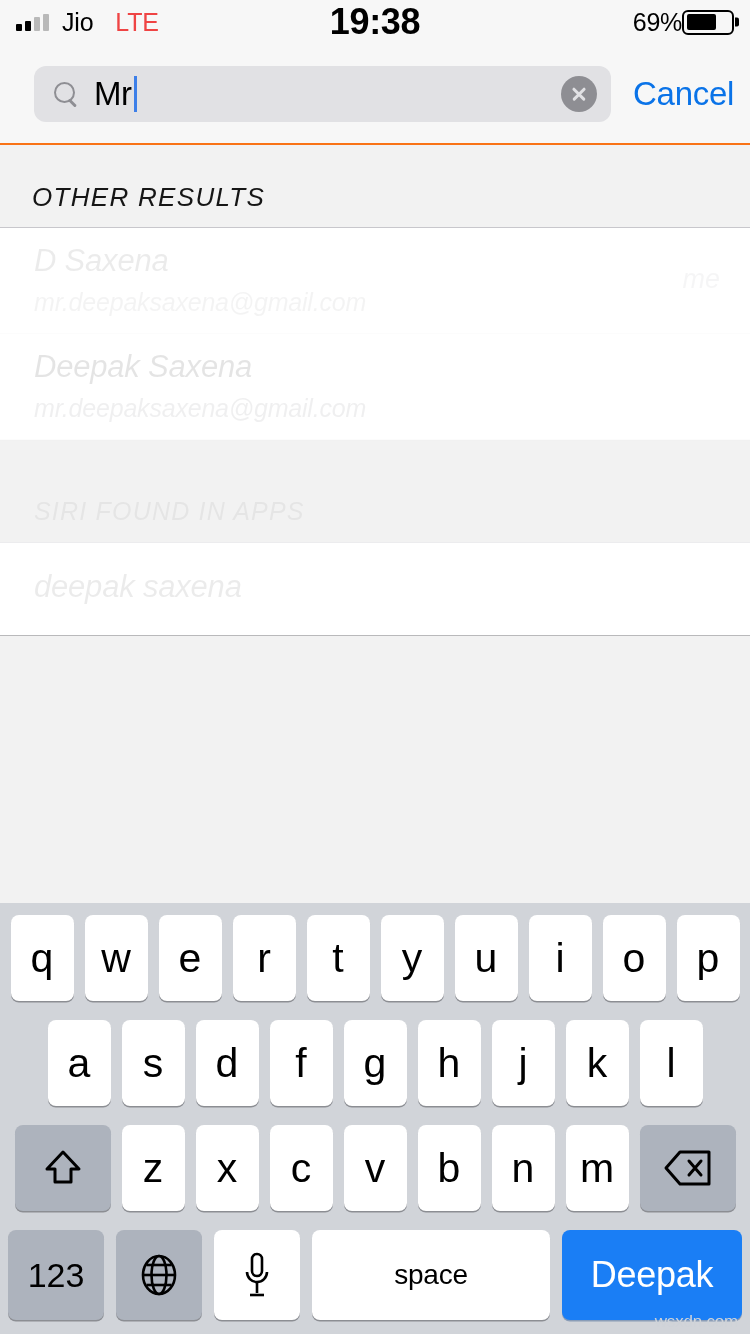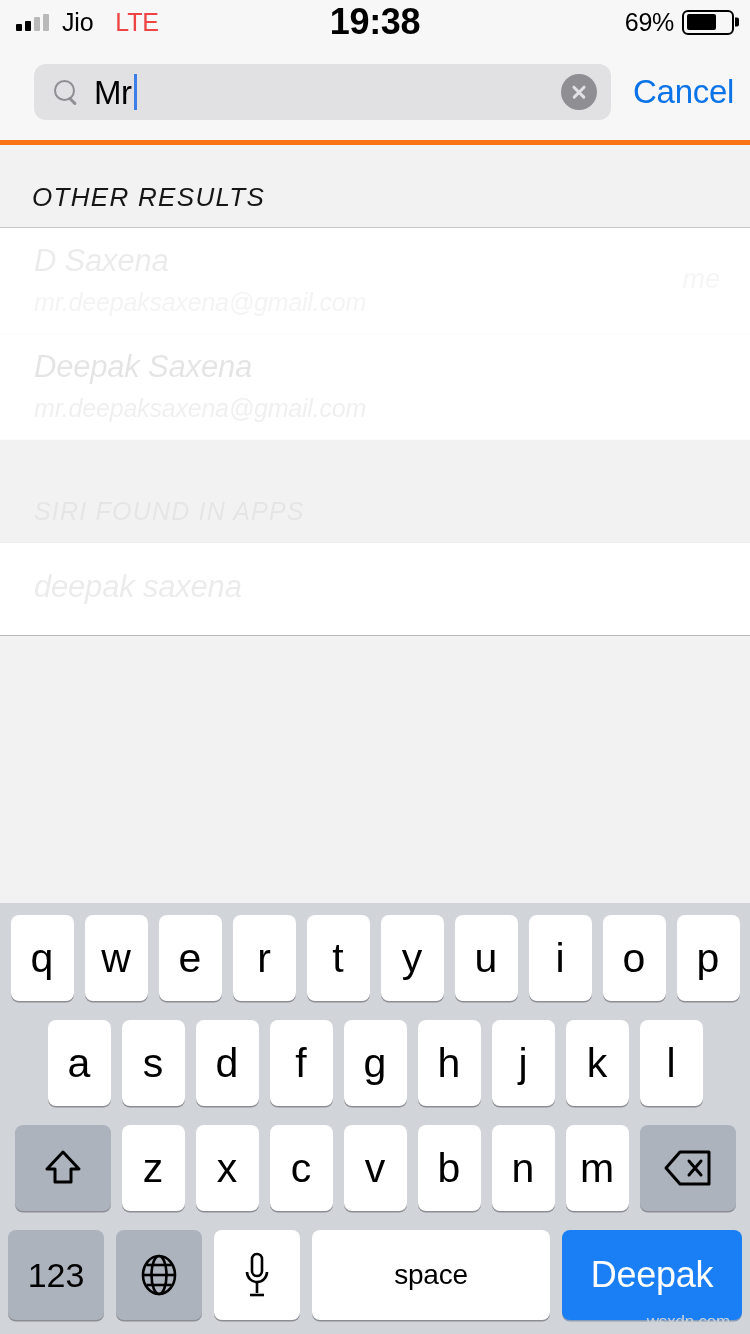--- a/index.html
+++ b/index.html
@@ -27,40 +27,40 @@
   .signal i:nth-child(3){ height:14px; }
   .signal i:nth-child(4){ height:17px; }
   .carrier{ font-size:25px; color:#000; letter-spacing:-.2px; }
   .lte{ font-size:25px; color:#ef4444; margin-left:9px; letter-spacing:-.2px; }
   .sb-time{
     position:absolute; left:0; right:0; top:0; bottom:0;
     display:flex; align-items:center; justify-content:center;
     font-size:36px; font-weight:bold; color:#000; letter-spacing:-.3px;
     pointer-events:none;
   }
-  .sb-right{ margin-left:auto; display:flex; align-items:center; gap:8px; }
+  .sb-right{ margin-left:auto; display:flex; align-items:center; }
   .batt-pct{ font-size:25px; color:#000; letter-spacing:-.3px; }
   .batt{
     width:52px; height:25px; border:2.5px solid #000; border-radius:6px;
     position:relative; padding:2.5px; display:flex; align-items:center;
   }
   .batt::after{
     content:""; position:absolute; right:-7px; top:50%; transform:translateY(-50%);
     width:4px; height:9px; background:#000;
     border-radius:0 2px 2px 0;
   }
   .batt-fill{ height:100%; background:#000; border-radius:2px; }
 
   
   .searchbar{
     height:101px; width:100%;
     background:#f7f7f7;
     display:flex; align-items:center;
     padding:0 16px 0 34px;
-    border-bottom:5px solid #f97316;
+    border-bottom:2px solid #f97316;
   }
   .search-field{
     flex:1; height:56px; border-radius:12px;
     background:#e1e1e4;
     display:flex; align-items:center;
     padding:0 14px 0 18px;
     position:relative;
   }
   .mag{ width:28px; height:28px; position:relative; flex:0 0 auto; margin-right:14px; }
   .mag::before{
@@ -173,21 +173,21 @@
     box-shadow:0 1.5px 0 rgba(90,120,160,.6);
   }
   .key.r4{ height:90px; }
 
   .shift-ico{ width:44px; height:44px; }
   .del-ico{ width:50px; height:40px; }
   .globe-ico{ width:44px; height:44px; }
   .mic-ico{ width:26px; height:48px; }
 
   .watermark{
-    position:absolute; right:20px; bottom:2px;
+    position:absolute; right:12px; bottom:2px;
     font-size:17px; color:#cfd3d8; letter-spacing:-.2px;
     z-index:5;
   }
 </style>
 </head>
 <body>
 
 <div class="statusbar">
   <div class="sb-left">
     <span class="signal">

